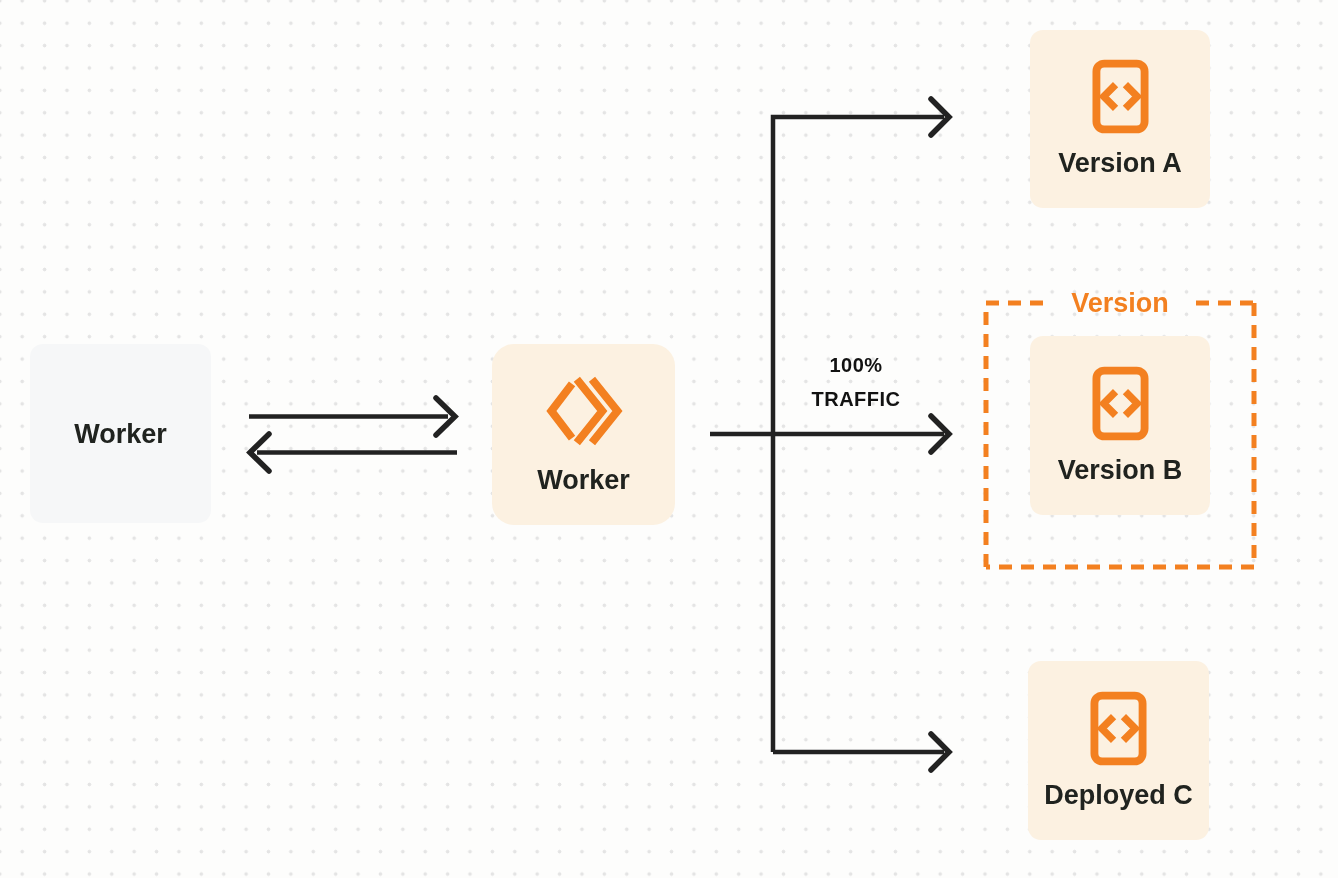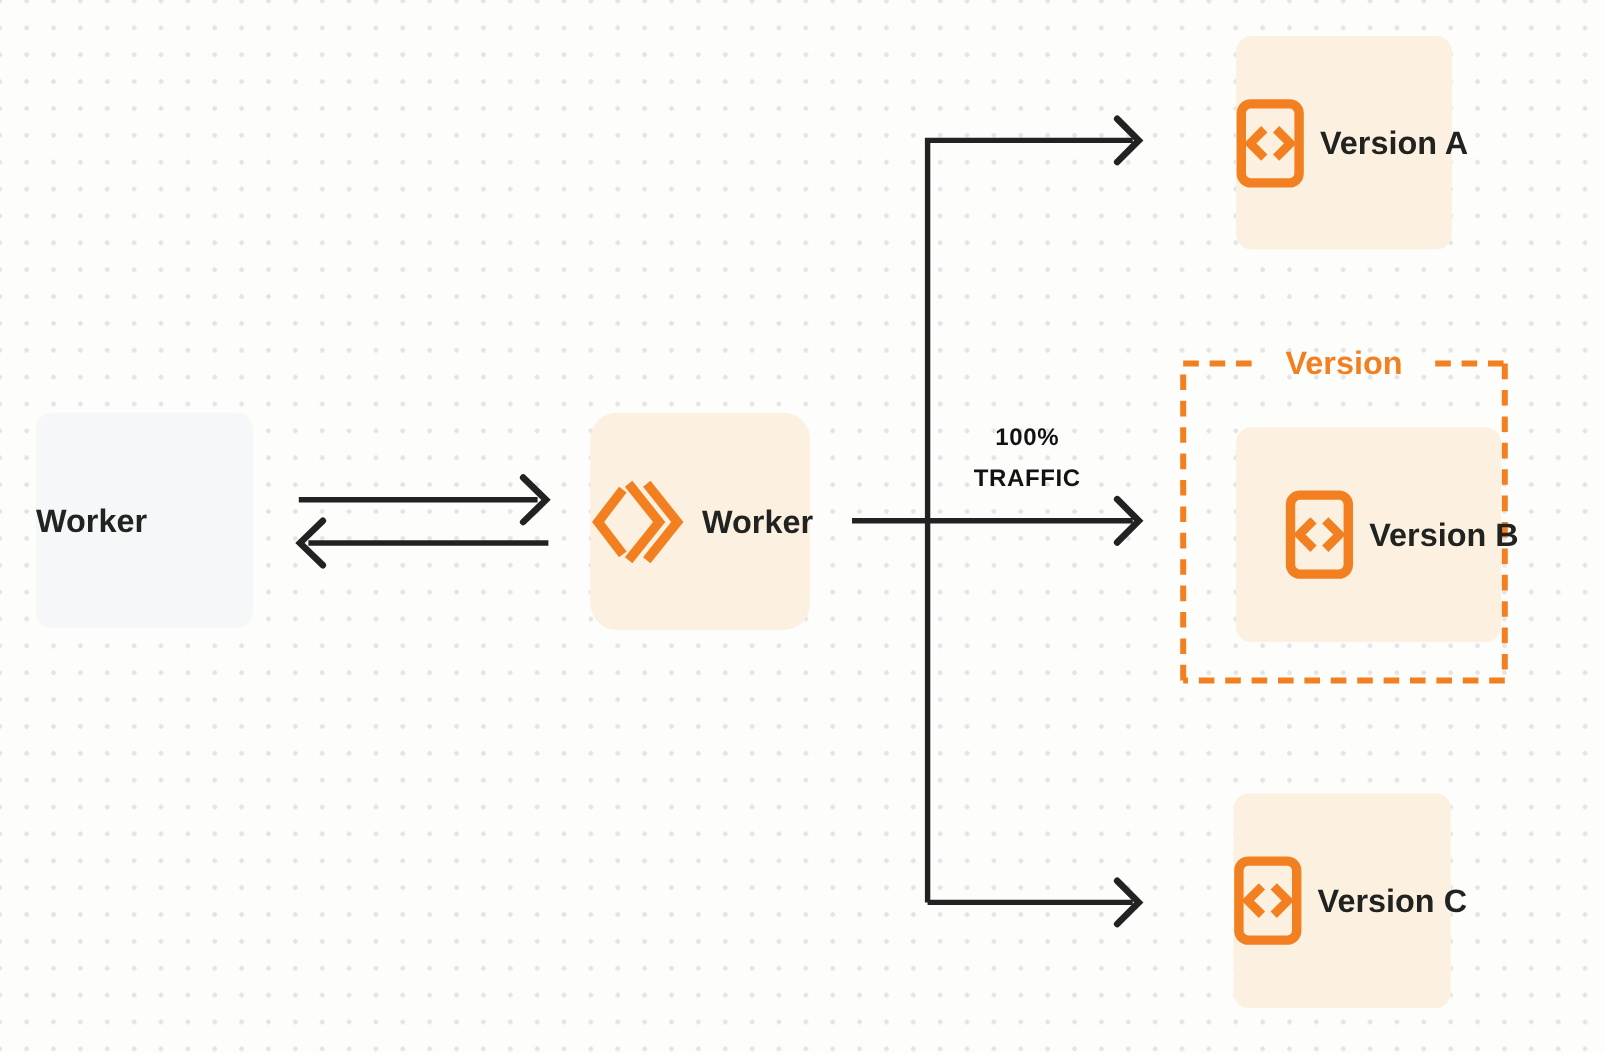--- a/index.html
+++ b/index.html
@@ -21,36 +21,37 @@
     position: absolute;
     left: 0; top: 0;
     width: 1338px;
     height: 878px;
     pointer-events: none;
   }
   .node {
     position: absolute;
     border-radius: 13px;
     display: flex;
-    flex-direction: row;
+    flex-direction: column;
     align-items: center;
+    justify-content: center;
   }
   .node--gray  { background: #f6f7f8; }
   .node--cream { background: #fcf1e1; }
   .node-label {
     font-size: 27px;
     font-weight: 700;
     color: #20231f;
     line-height: 32px;
     white-space: nowrap;
   }
   .client-node  { left: 30px;  top: 344px; width: 181px; height: 179px; }
   .worker-node  { left: 492px; top: 344px; width: 183px; height: 181px; gap: 15px; border-radius: 22px; }
   .version-a    { left: 1030px; top: 30px;  width: 180px; height: 178px; gap: 13px; }
-  .version-b    { left: 1030px; top: 356px; width: 180px; height: 179px; gap: 13px; padding-left: 41px; }
+  .version-b    { left: 1030px; top: 336px; width: 180px; height: 179px; gap: 13px; }
   .version-c    { left: 1028px; top: 661px; width: 181px; height: 179px; gap: 13px; }
   .icon-wrap { display: flex; align-items: center; justify-content: center; }
   .traffic-label {
     position: absolute;
     left: 856px;
     top: 348px;
     transform: translateX(-50%);
     text-align: center;
     font-size: 20px;
     font-weight: 700;
@@ -141,21 +142,21 @@
   </div>
 
   <div class="node node--cream version-c">
     <span class="icon-wrap">
       <svg width="57" height="75" viewBox="0 0 58 76" xmlns="http://www.w3.org/2000/svg" fill="none" stroke="#f38020">
         <rect x="4.5" y="4.5" width="49" height="67" rx="8" stroke-width="8"></rect>
         <path d="M 24 26 L 12 38 L 24 50" stroke-width="7.5" stroke-linejoin="miter"></path>
         <path d="M 34 26 L 46 38 L 34 50" stroke-width="7.5" stroke-linejoin="miter"></path>
       </svg>
     </span>
-    <div class="node-label">Version C</div>
+    <div class="node-label">Deployed C</div>
   </div>
 
   <div class="traffic-label">
     <div>100%</div>
     <div>TRAFFIC</div>
   </div>
 
 </div>
 
 </body></html>

